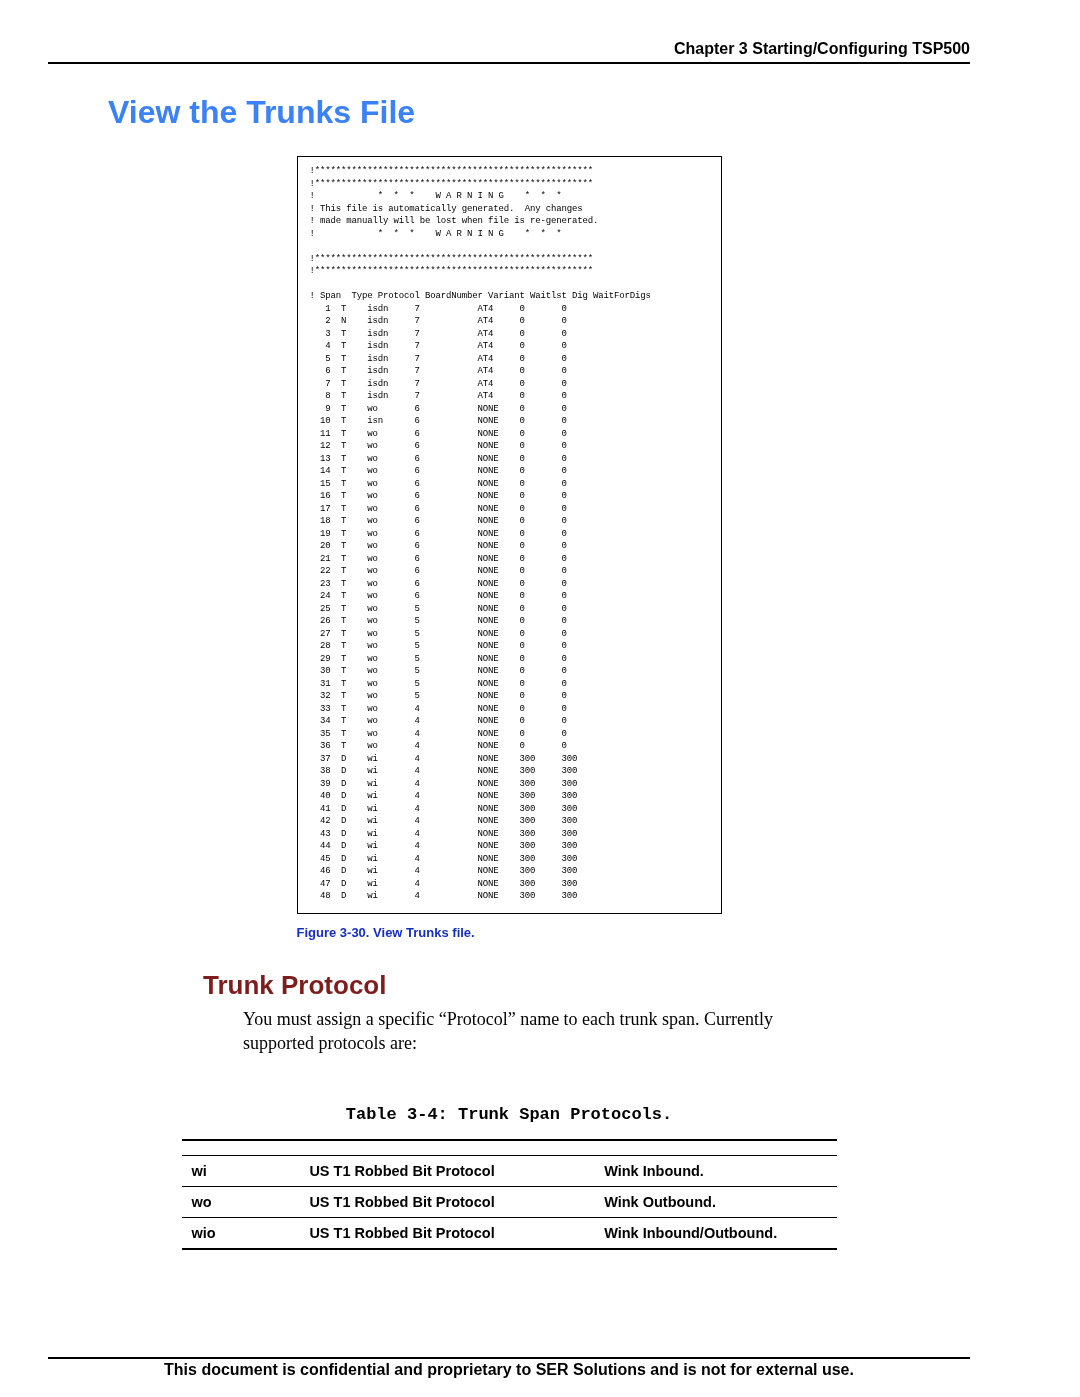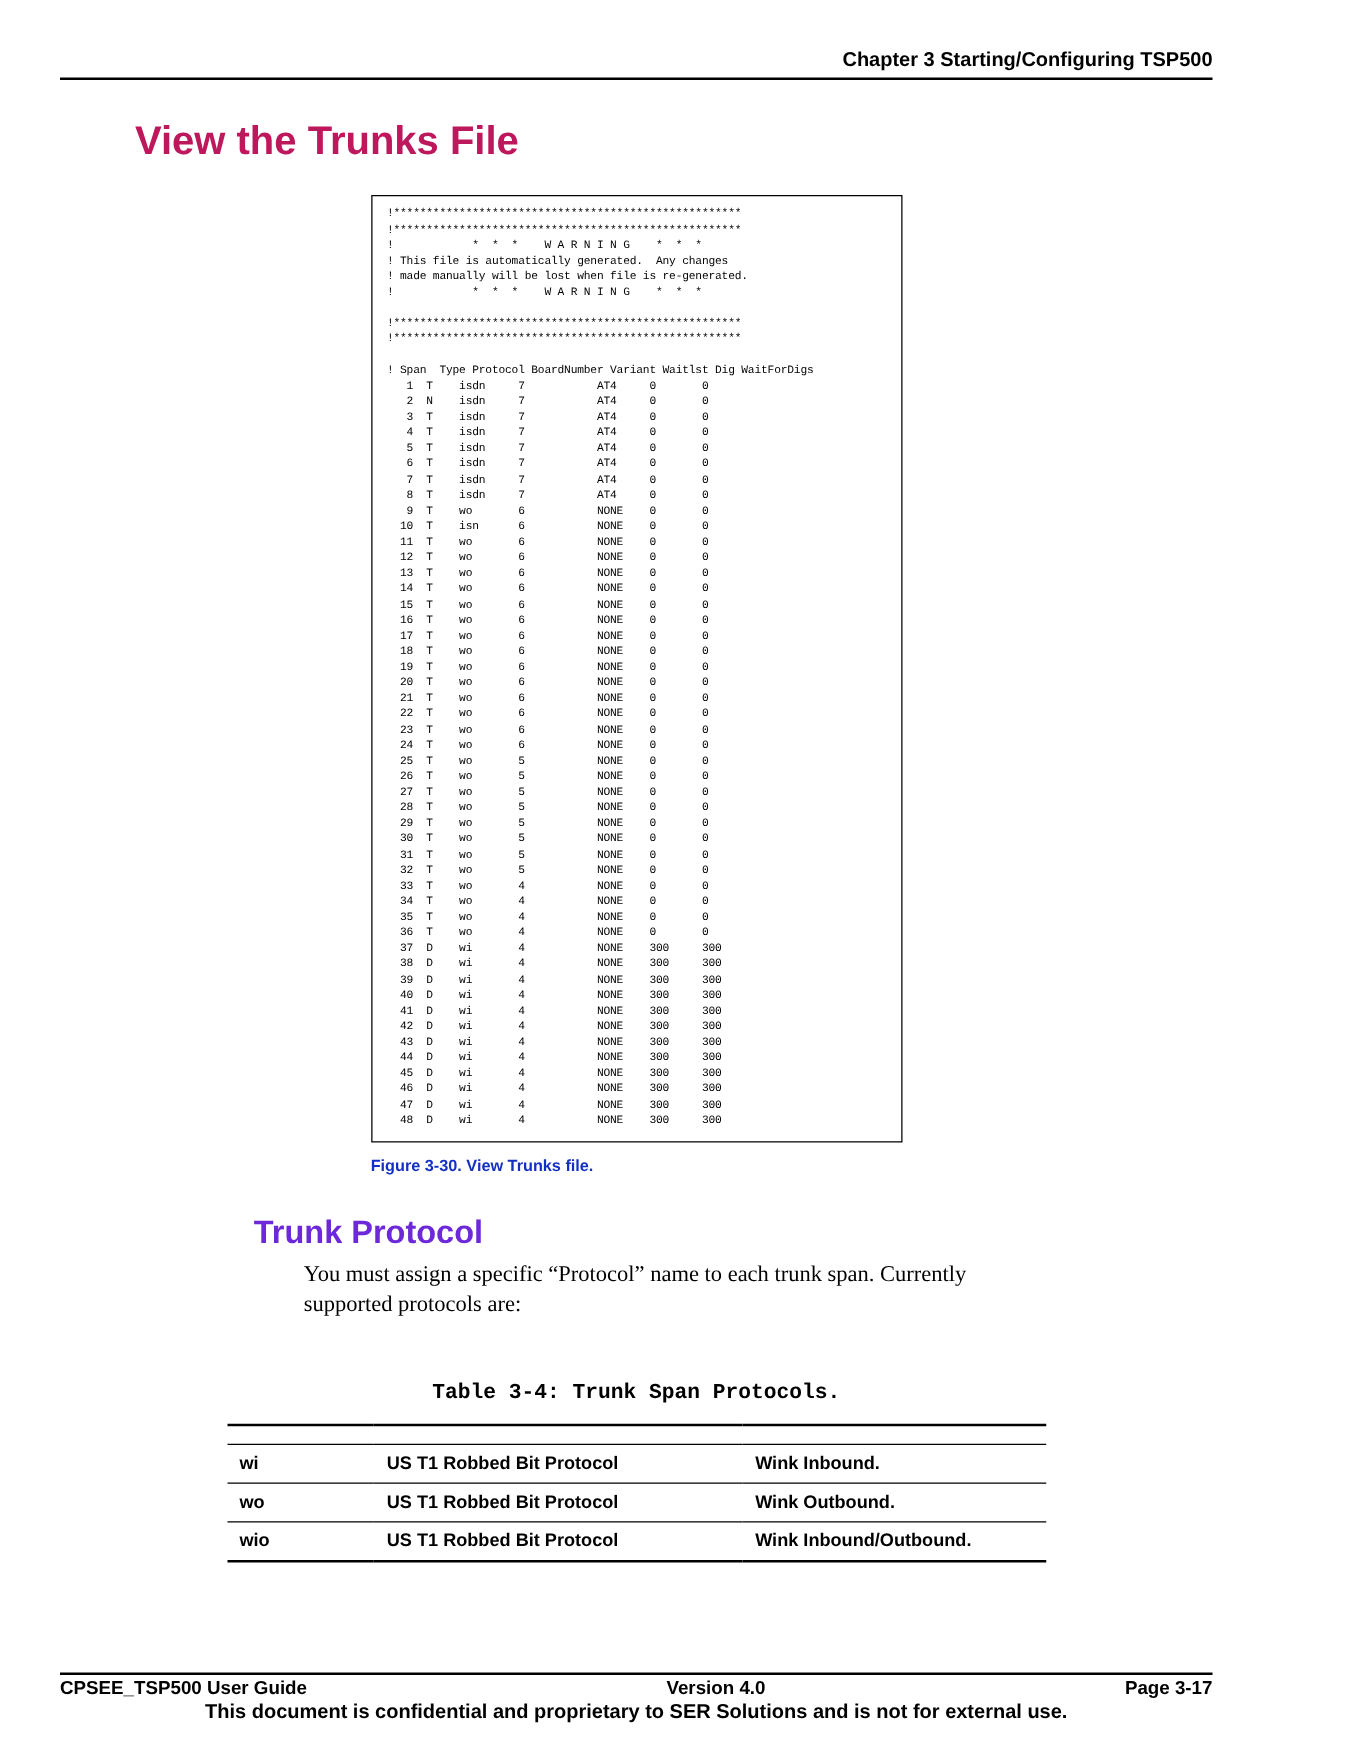--- a/index.html
+++ b/index.html
@@ -23,21 +23,21 @@
     text-align: right;
     font-weight: 700;
     font-size: 16px;
   }
   .hr {
     height: 2px;
     background: #000;
     margin-top: 4px;
   }
   .h1 {
-    color: #be185d;
+    color: #3b82f6;
     font-weight: 700;
     font-size: 32px;
     margin-top: 30px;
     margin-left: 60px;
   }
   .figure-box {
     border: 1px solid #000;
     margin: 25px auto 5px auto;
     padding: 8px 12px 10px 12px;
     width: 425px;
@@ -54,21 +54,21 @@
     color: #1330c5;
     font-weight: 700;
     font-size: 13px;
     margin: 6px 0 0 0;
     display: block;
     width: 425px;
     margin-left: auto;
     margin-right: auto;
   }
   .h2 {
-    color: #6d28d9;
+    color: #7f1d1d;
     font-weight: 700;
     font-size: 26px;
     margin-top: 30px;
     margin-left: 155px;
   }
   .body-text {
     font-family: Georgia, 'Times New Roman', serif;
     font-size: 18px;
     line-height: 24px;
     margin-top: 6px;
@@ -222,21 +222,16 @@
     <tr class="thick">
           <td></td>
           <td></td>
           <td></td>
         </tr>
   </tbody>
     </table>
 
   <div class="footer">
     <div class="hr"></div>
-    <div class="footer-row">
-      <span>CPSEE_TSP500 User Guide</span>
-      <span>Version 4.0</span>
-      <span>Page 3-17</span>
-    </div>
     <div class="footer-sub">This document is confidential and proprietary to SER Solutions and is not for external use.</div>
   </div>
 
 </div>
 
 </body></html>

